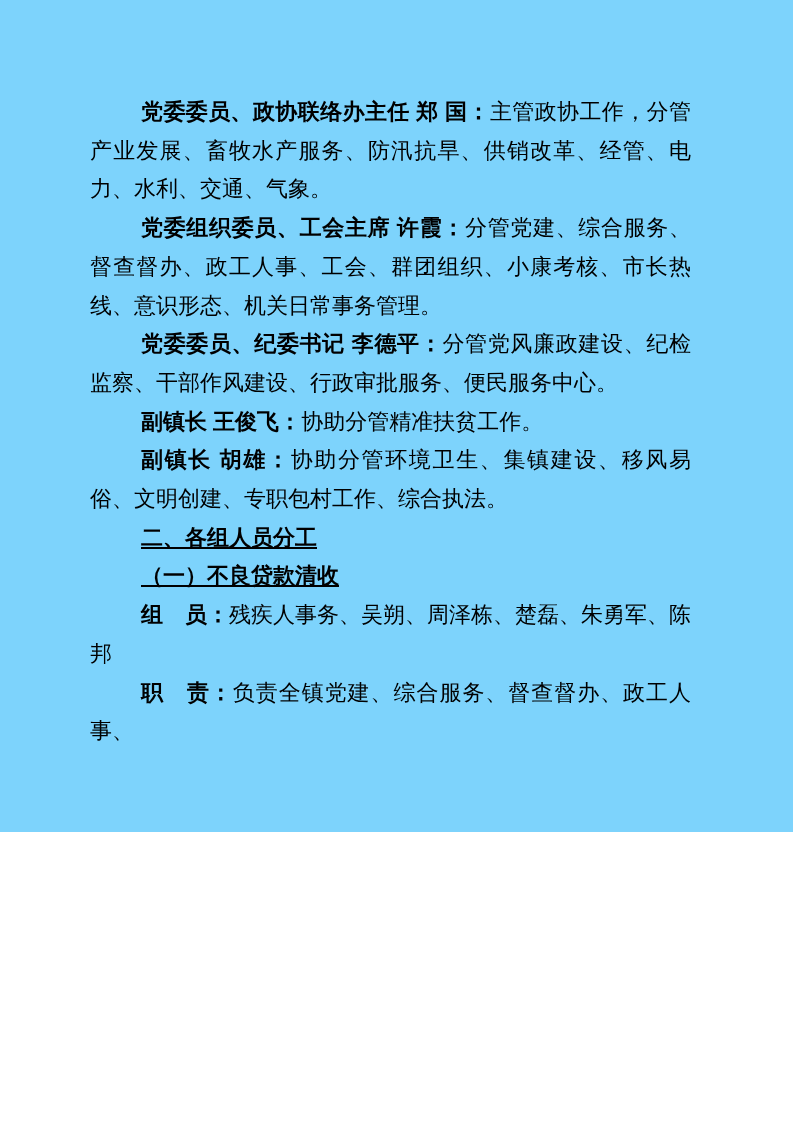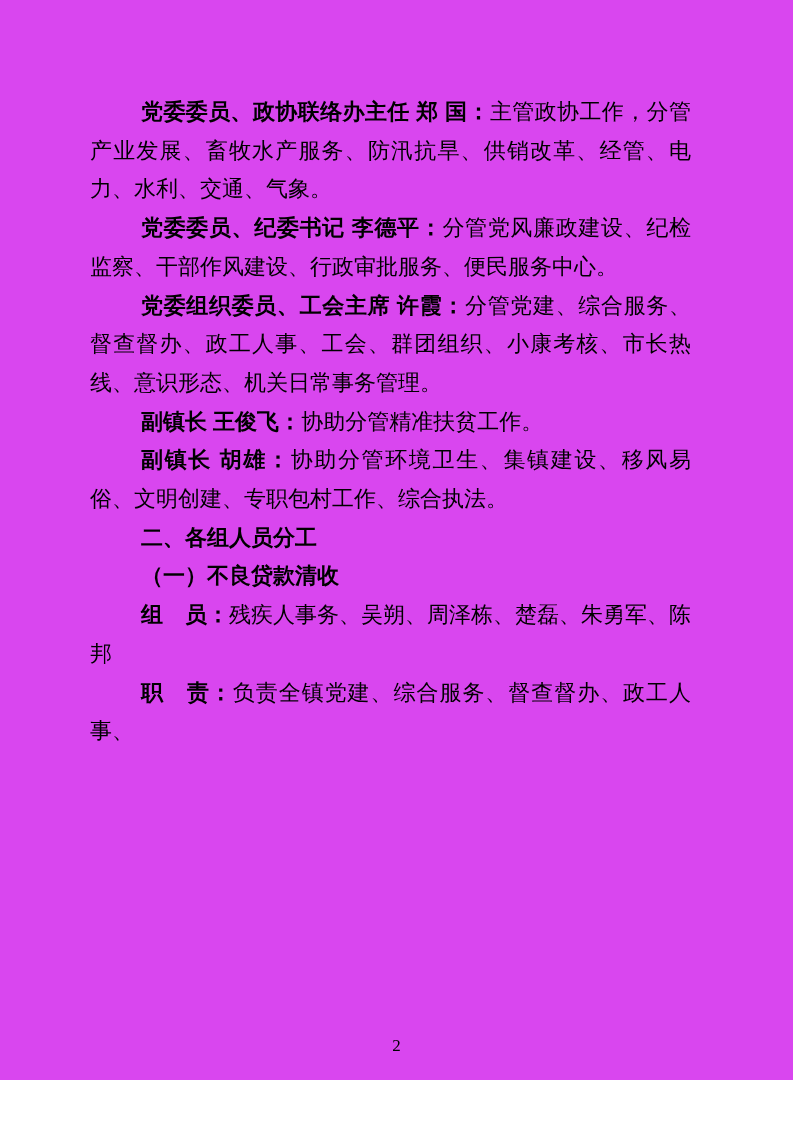--- a/index.html
+++ b/index.html
@@ -3,22 +3,22 @@
 <meta charset="utf-8">
 <style>
   html, body {
     margin: 0;
     padding: 0;
     background: #ffffff;
   }
   .page {
     position: relative;
     width: 793px;
-    height: 1080px;
-    background: #d946ef;
+    height: 832px;
+    background: #7dd3fc;
     overflow: hidden;
     color: #000000;
   }
   .doc-body {
     position: absolute;
     left: 90px;
     top: 93px;
     width: 601px;
   }
   .doc-body p.line {
@@ -31,40 +31,41 @@
     line-height: 38.7px;
     color: #000000;
   }
   .doc-body p.line .leader {
     font-family: "Liberation Sans", "DejaVu Sans", sans-serif;
     font-weight: 700;
   }
   .doc-body p.line.heading .leader {
     font-family: "Liberation Sans", "DejaVu Sans", sans-serif;
     font-weight: 700;
+    text-decoration: underline;
   }
   .page-number {
     position: absolute;
     left: 0;
     top: 1036px;
     width: 100%;
     text-align: center;
     font-family: "Liberation Serif", "DejaVu Serif", serif;
     font-size: 17px;
     color: #000000;
   }
 </style>
 </head>
 <body>
 
 <div class="page">
   <div class="doc-body" id="doc-body">
       <p class="line"><span class="leader">党委委员、政协联络办主任 郑 国：</span><span class="body-text">主管政协工作，分管产业发展、畜牧水产服务、防汛抗旱、供销改革、经管、电力、水利、交通、气象。</span></p>
+      <p class="line"><span class="leader">党委组织委员、工会主席 许霞：</span><span class="body-text">分管党建、综合服务、督查督办、政工人事、工会、群团组织、小康考核、市长热线、意识形态、机关日常事务管理。</span></p>
       <p class="line"><span class="leader">党委委员、纪委书记 李德平：</span><span class="body-text">分管党风廉政建设、纪检监察、干部作风建设、行政审批服务、便民服务中心。</span></p>
-      <p class="line"><span class="leader">党委组织委员、工会主席 许霞：</span><span class="body-text">分管党建、综合服务、督查督办、政工人事、工会、群团组织、小康考核、市长热线、意识形态、机关日常事务管理。</span></p>
       <p class="line"><span class="leader">副镇长 王俊飞：</span><span class="body-text">协助分管精准扶贫工作。</span></p>
       <p class="line"><span class="leader">副镇长 胡雄：</span><span class="body-text">协助分管环境卫生、集镇建设、移风易俗、文明创建、专职包村工作、综合执法。</span></p>
       <p class="line heading"><span class="leader">二、各组人员分工</span></p>
       <p class="line heading"><span class="leader">（一）不良贷款清收</span></p>
       <p class="line"><span class="leader">组　员：</span><span class="body-text">残疾人事务、吴朔、周泽栋、楚磊、朱勇军、陈邦</span></p>
       <p class="line"><span class="leader">职　责：</span><span class="body-text">负责全镇党建、综合服务、督查督办、政工人事、</span></p>
     </div>
   <div class="page-number">2</div>
 </div>
 

